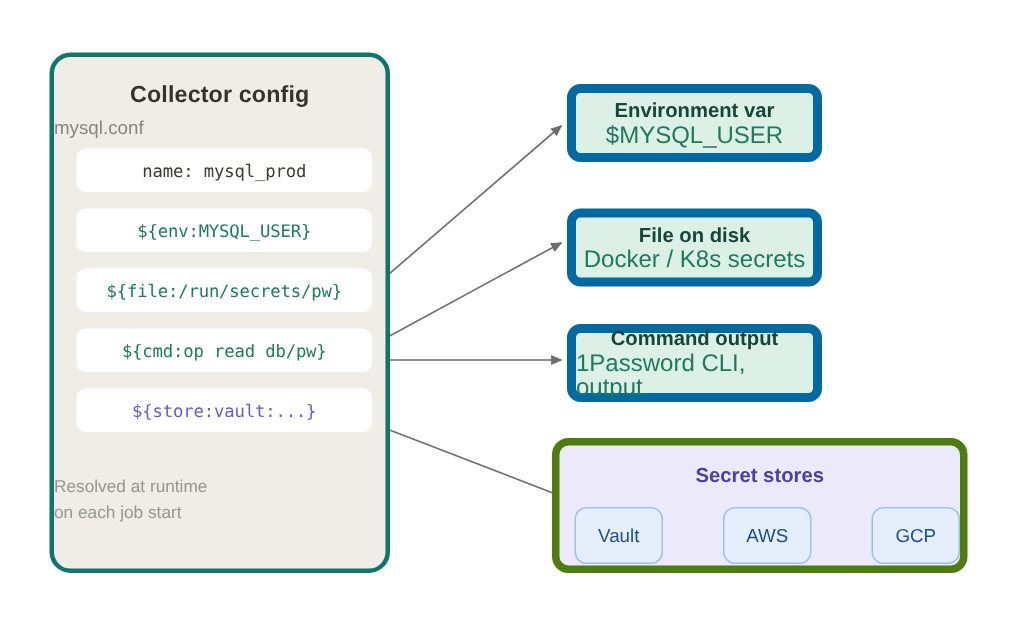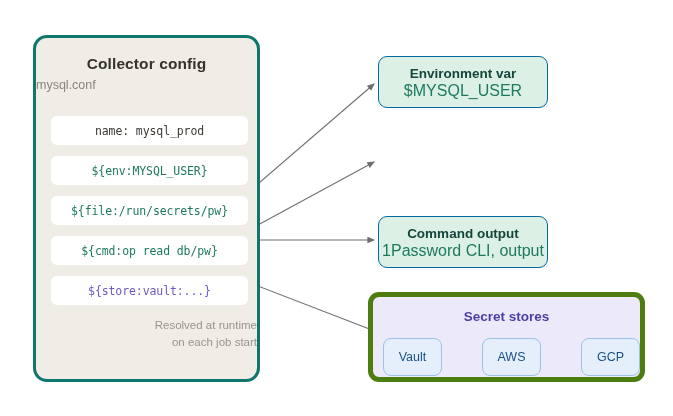--- a/index.html
+++ b/index.html
@@ -62,21 +62,21 @@
     left: 0;
     top: 40px;
     width: 100%;
     text-align: left;
     font-size: 12.5px;
     color: #8a857d;
   }
   .config-rows {
     position: absolute;
     left: 15px;
-    top: 78px;
+    top: 61px;
     width: 197px;
   }
   .config-row {
     height: 29px;
     margin-bottom: 11px;
     background: #ffffff;
     border-radius: 6px;
     display: flex;
     align-items: center;
     justify-content: center;
@@ -87,35 +87,35 @@
   }
   .config-row.plain  { color: #3d3a35; }
   .config-row.green  { color: #1f7a5a; }
   .config-row.purple { color: #6b5bc4; }
 
   .config-footer {
     position: absolute;
     left: 0;
     bottom: 28px;
     width: 100%;
-    text-align: right;
+    text-align: left;
     font-size: 11.5px;
     line-height: 17px;
     color: #9a948c;
   }
   .config-footer span { display: block; }
 
   
   .card {
     position: absolute;
     left: 378px;
     width: 170px;
     height: 52px;
     background: #ddf0e6;
-    border: 1px solid #0369a1;
+    border: 6px solid #0369a1;
     border-radius: 9px;
     box-sizing: border-box;
     display: flex;
     flex-direction: column;
     align-items: center;
     justify-content: center;
   }
   .card-title {
     font-size: 13.5px;
     font-weight: bold;
@@ -209,20 +209,24 @@
       <span>Resolved at runtime</span>
       <span>on each job start</span>
     </div>
   </div>
 
   <div class="card" id="card-env">
     <div class="card-title">Environment var</div>
     <div class="card-sub">$MYSQL_USER</div>
   </div>
 
+  <div class="card" id="card-file">
+    <div class="card-title">File on disk</div>
+    <div class="card-sub">Docker / K8s secrets</div>
+  </div>
 
   <div class="card" id="card-cmd">
     <div class="card-title">Command output</div>
     <div class="card-sub">1Password CLI, output</div>
   </div>
 
   <div class="stores-panel">
     <div class="stores-title">Secret stores</div>
     <div class="stores-chips">
       <div class="chip">Vault</div>

